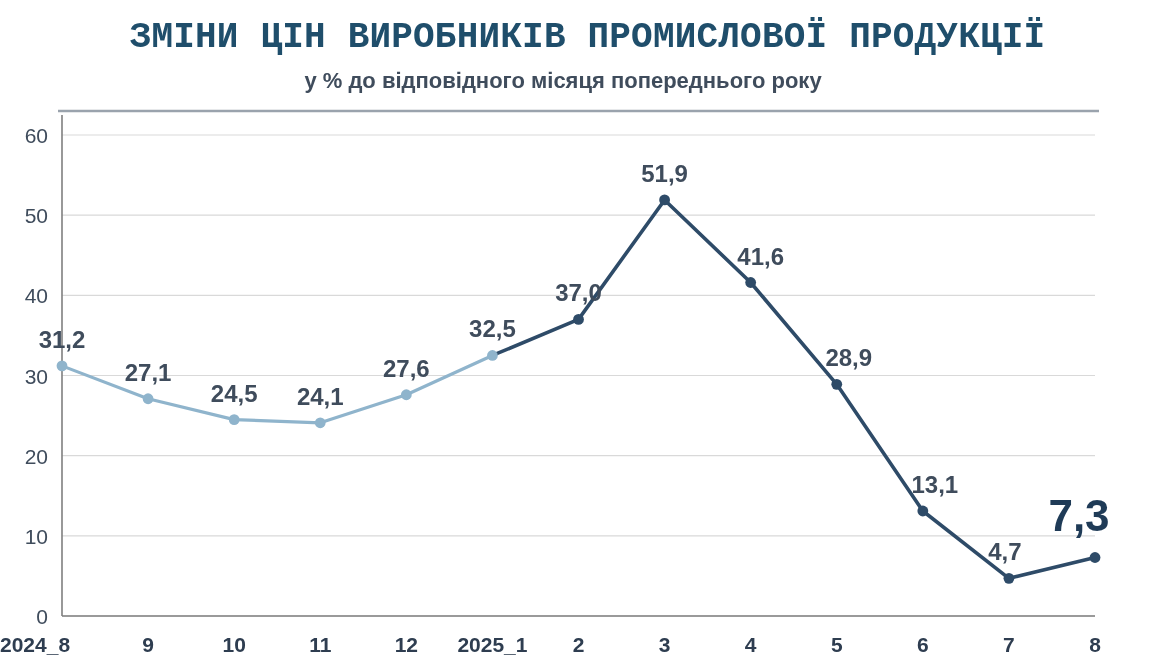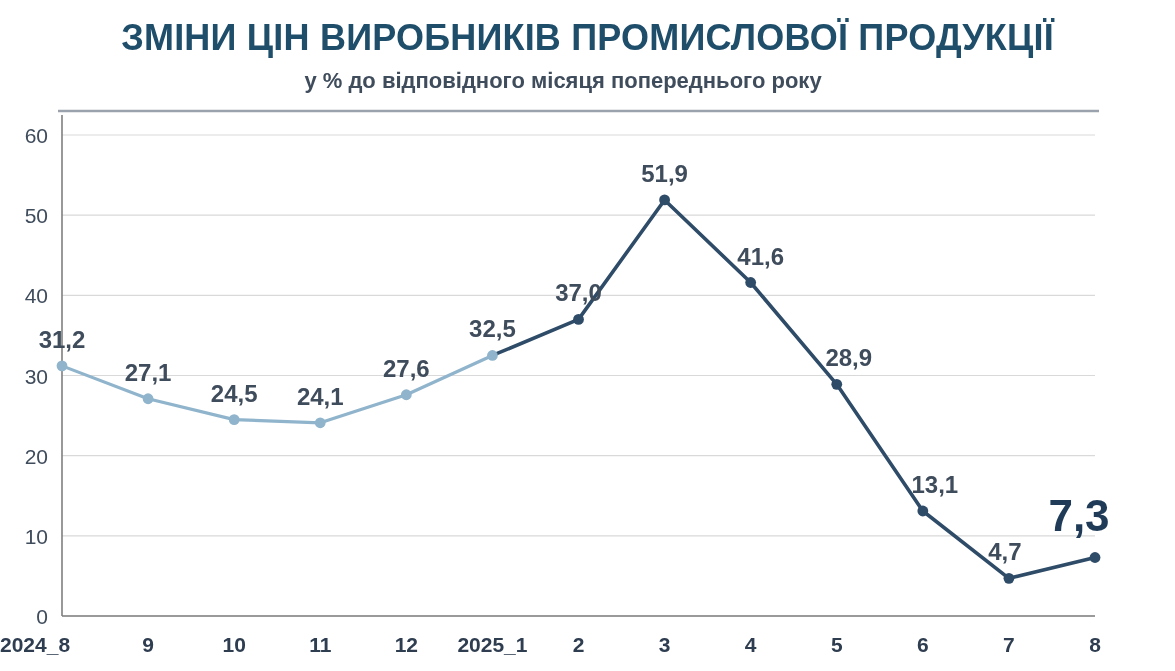--- a/index.html
+++ b/index.html
@@ -25,20 +25,21 @@
     top: 18px;
     left: 0;
     width: 1175px;
     text-align: center;
     font-size: 36px;
     font-weight: bold;
     letter-spacing: 0.2px;
     color: #1f4e6b;
     text-transform: uppercase;
     line-height: 1.1;
+    font-family: Liberation Mono, monospace;
   }
   .subtitle {
     position: absolute;
     top: 68px;
     left: 0;
     width: 1126px;
     text-align: center;
     font-size: 22px;
     font-weight: bold;
     color: #3f4c5c;

